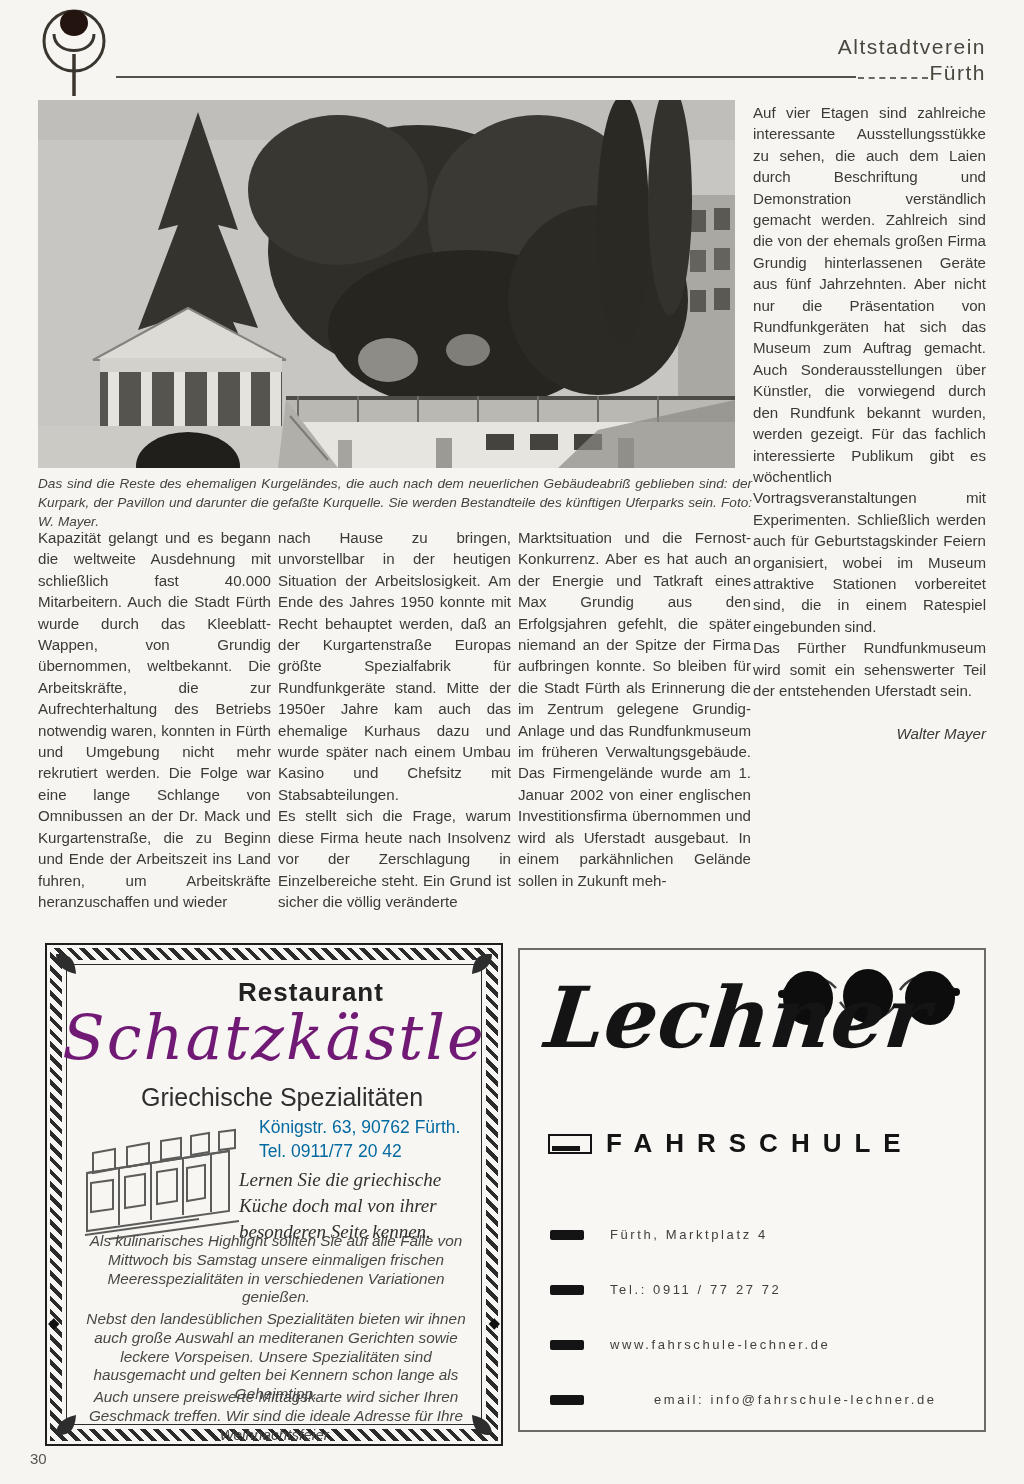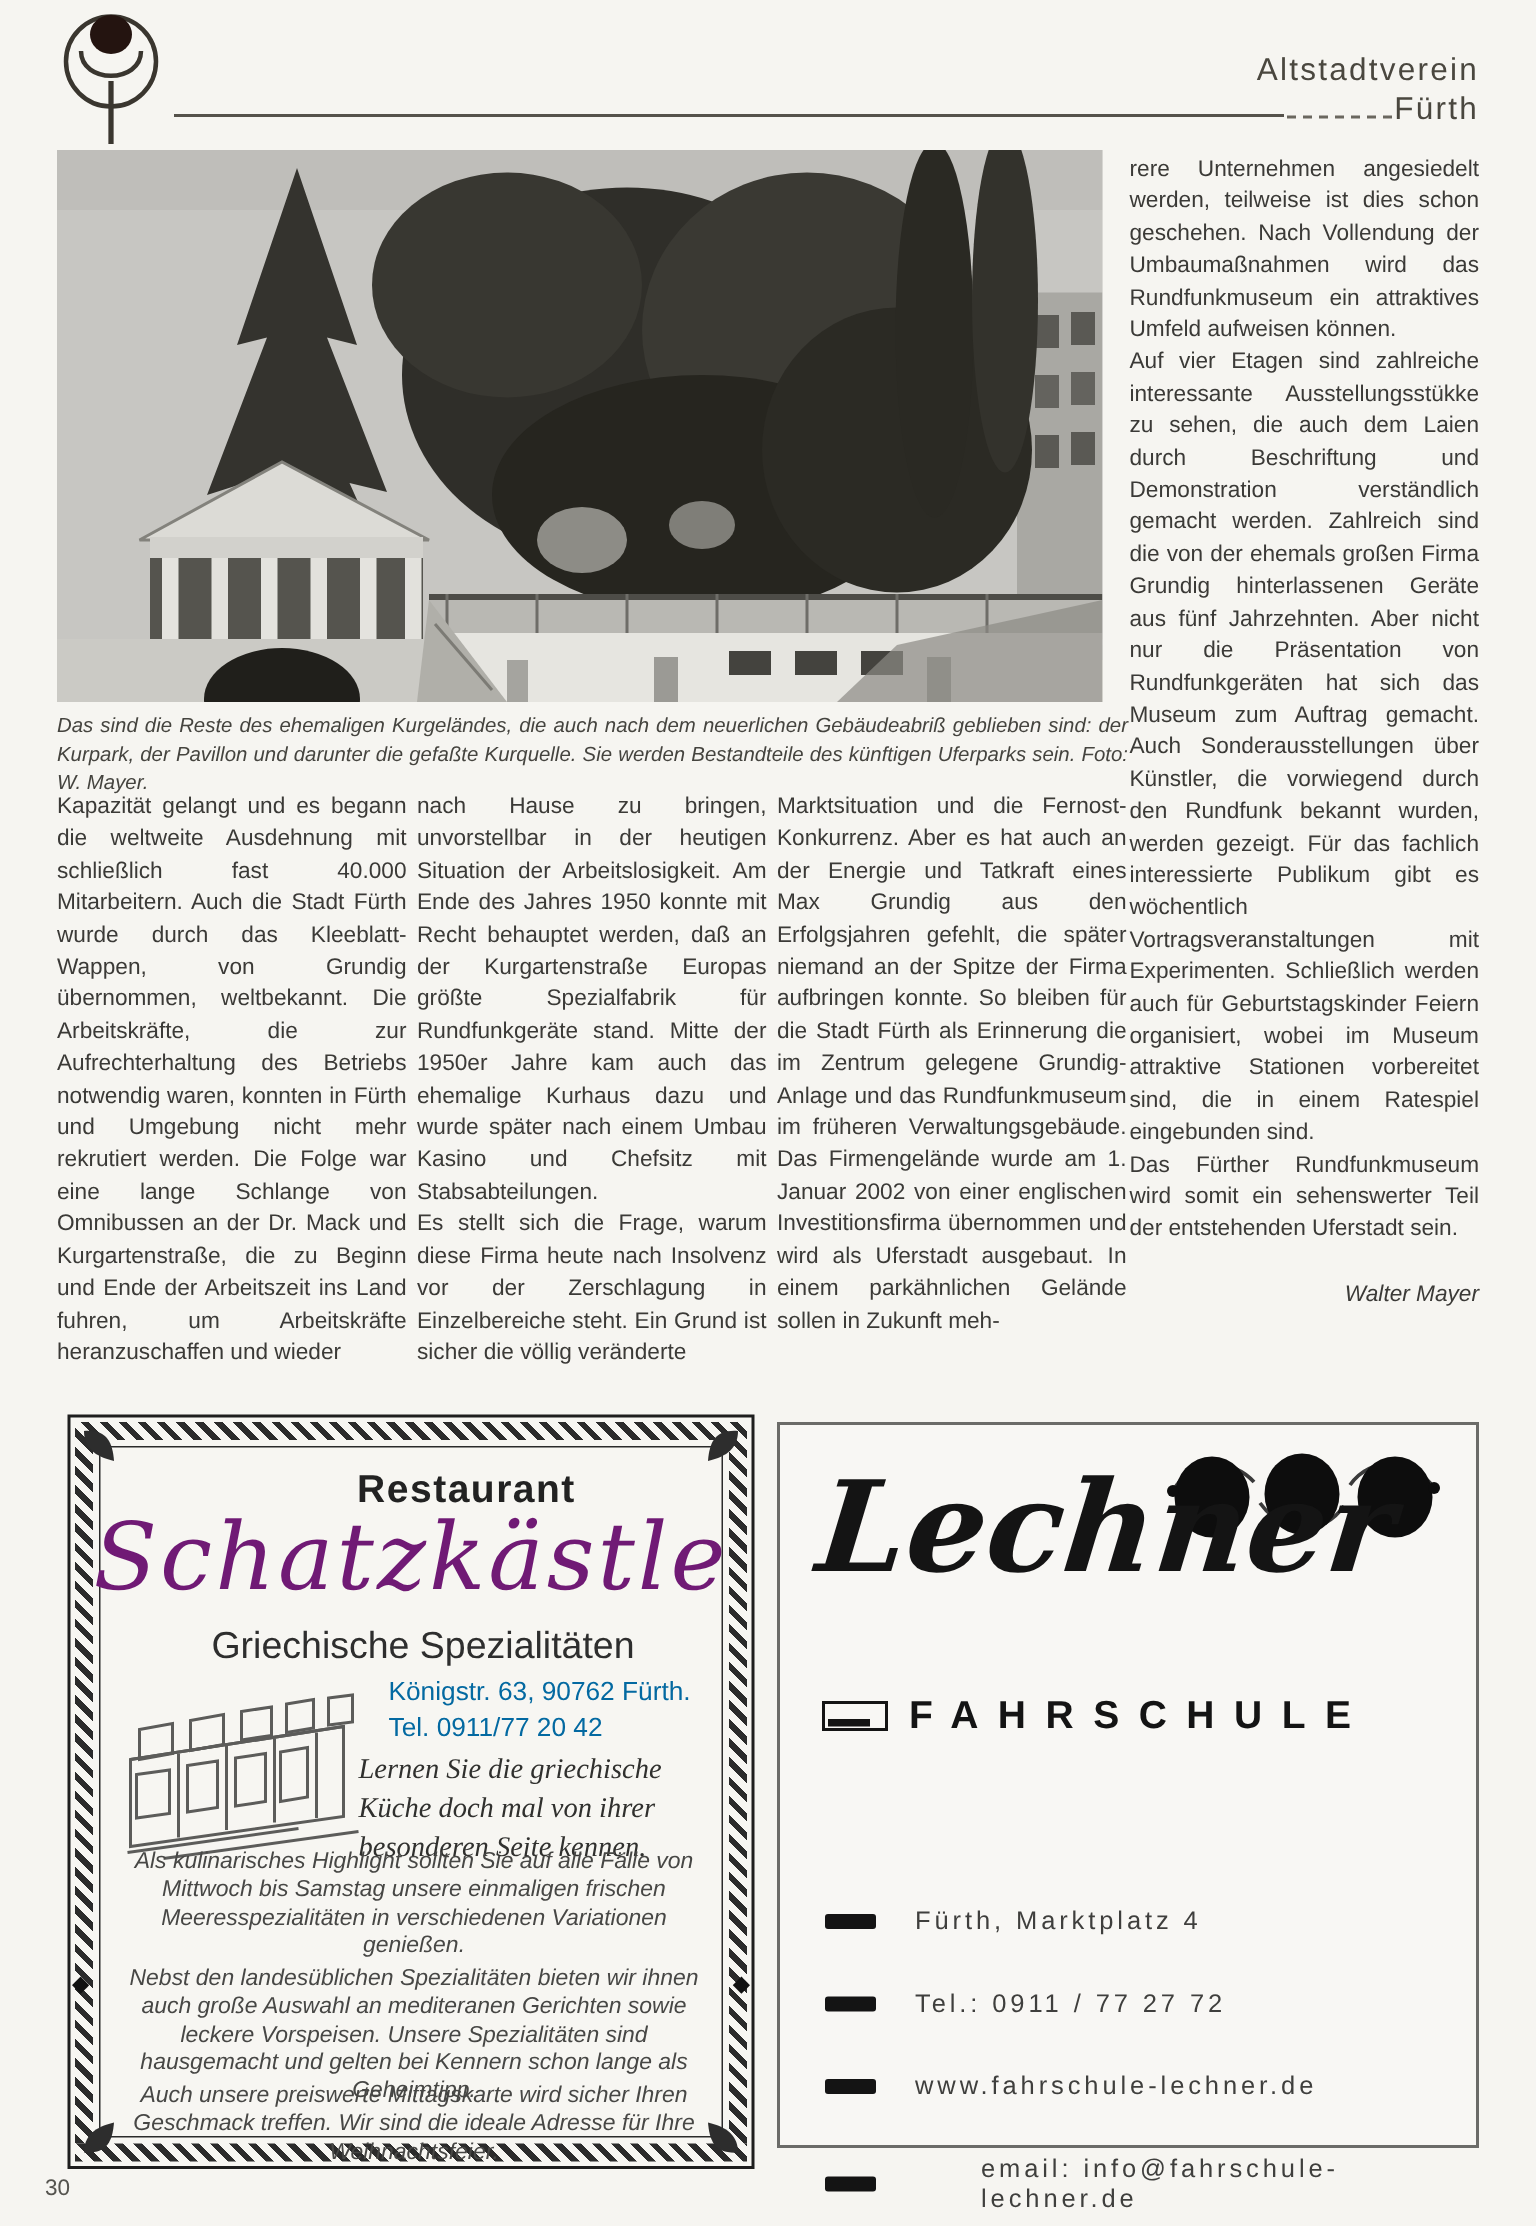--- a/index.html
+++ b/index.html
@@ -66,21 +66,21 @@
            border:2px solid #6b6b68;background:#f8f7f4;}
   #lechner-dots{position:absolute;right:22px;top:14px;width:188px;height:68px;}
   #lechner-name{position:absolute;left:26px;top:18px;width:430px;
            font-family:"DejaVu Serif",serif;font-style:italic;font-weight:bold;
            font-size:84px;color:#141414;transform:skewX(-6deg);}
   #fahr-row{position:absolute;left:28px;top:178px;display:flex;align-items:center;}
   #fahr-icon{width:44px;height:20px;border:2.5px solid #141414;position:relative;margin-right:14px;}
   #fahr-icon::after{content:"";position:absolute;left:2px;right:10px;bottom:1px;height:5px;background:#141414;}
   #fahr-word{font-size:26px;font-weight:bold;letter-spacing:13px;color:#141414;}
   .contact-row{position:absolute;left:30px;display:flex;align-items:center;
-           font-size:17px;letter-spacing:2.6px;color:#3f3f3d;margin-top:44px;}
+           font-size:13px;letter-spacing:2.6px;color:#3f3f3d;}
   .dash{width:34px;height:10px;background:#141414;border-radius:2px;margin-right:26px;flex:none;}
   #contact-0{top:277px;}
   #contact-1{top:332px;}
   #contact-2{top:387px;}
   #contact-3{top:442px;gap:44px;}
   
   #pagenum{position:absolute;left:30px;top:1450px;font-size:15px;color:#55544f;}
 </style>
 </head>
 <body>
@@ -175,21 +175,20 @@
     <p>Kapazität gelangt und es begann die weltweite Ausdehnung mit schließlich fast 40.000 Mitarbeitern. Auch die Stadt Fürth wurde durch das Kleeblatt-Wappen, von Grundig übernommen, weltbekannt. Die Arbeitskräfte, die zur Aufrechterhaltung des Betriebs notwendig waren, konnten in Fürth und Umgebung nicht mehr rekrutiert werden. Die Folge war eine lange Schlange von Omnibussen an der Dr. Mack und Kurgartenstraße, die zu Beginn und Ende der Arbeitszeit ins Land fuhren, um Arbeitskräfte heranzuschaffen und wieder</p>
   </div>
   <div class="col" id="col2">
     <p>nach Hause zu bringen, unvorstellbar in der heutigen Situation der Arbeitslosigkeit. Am Ende des Jahres 1950 konnte mit Recht behauptet werden, daß an der Kurgartenstraße Europas größte Spezialfabrik für Rundfunkgeräte stand. Mitte der 1950er Jahre kam auch das ehemalige Kurhaus dazu und wurde später nach einem Umbau Kasino und Chefsitz mit Stabsabteilungen.</p>
     <p>Es stellt sich die Frage, warum diese Firma heute nach Insolvenz vor der Zerschlagung in Einzelbereiche steht. Ein Grund ist sicher die völlig veränderte</p>
   </div>
   <div class="col" id="col3">
     <p>Marktsituation und die Fernost-Konkurrenz. Aber es hat auch an der Energie und Tatkraft eines Max Grundig aus den Erfolgsjahren gefehlt, die später niemand an der Spitze der Firma aufbringen konnte. So bleiben für die Stadt Fürth als Erinnerung die im Zentrum gelegene Grundig-Anlage und das Rundfunkmuseum im früheren Verwaltungsgebäude. Das Firmengelände wurde am 1. Januar 2002 von einer englischen Investitionsfirma übernommen und wird als Uferstadt ausgebaut. In einem parkähnlichen Gelände sollen in Zukunft meh-</p>
   </div>
   <div class="col" id="col4">
-    <p>rere Unternehmen angesiedelt werden, teilweise ist dies schon geschehen. Nach Vollendung der Umbaumaßnahmen wird das Rundfunkmuseum ein attraktives Umfeld aufweisen können.</p>
     <p>Auf vier Etagen sind zahlreiche interessante Ausstellungsstükke zu sehen, die auch dem Laien durch Beschriftung und Demonstration verständlich gemacht werden. Zahlreich sind die von der ehemals großen Firma Grundig hinterlassenen Geräte aus fünf Jahrzehnten. Aber nicht nur die Präsentation von Rundfunkgeräten hat sich das Museum zum Auftrag gemacht. Auch Sonderausstellungen über Künstler, die vorwiegend durch den Rundfunk bekannt wurden, werden gezeigt. Für das fachlich interessierte Publikum gibt es wöchentlich Vortragsveranstaltungen mit Experimenten. Schließlich werden auch für Geburtstagskinder Feiern organisiert, wobei im Museum attraktive Stationen vorbereitet sind, die in einem Ratespiel eingebunden sind.</p>
     <p>Das Fürther Rundfunkmuseum wird somit ein sehenswerter Teil der entstehenden Uferstadt sein.</p>
     <div id="author">Walter Mayer</div>
   </div>
 
   <div id="ad-rest">
     <div class="band"></div>
     <div class="inner-line"></div>
     <div class="corner-leaf" style="left:6px;top:6px;">
       <svg viewBox="0 0 26 26">

